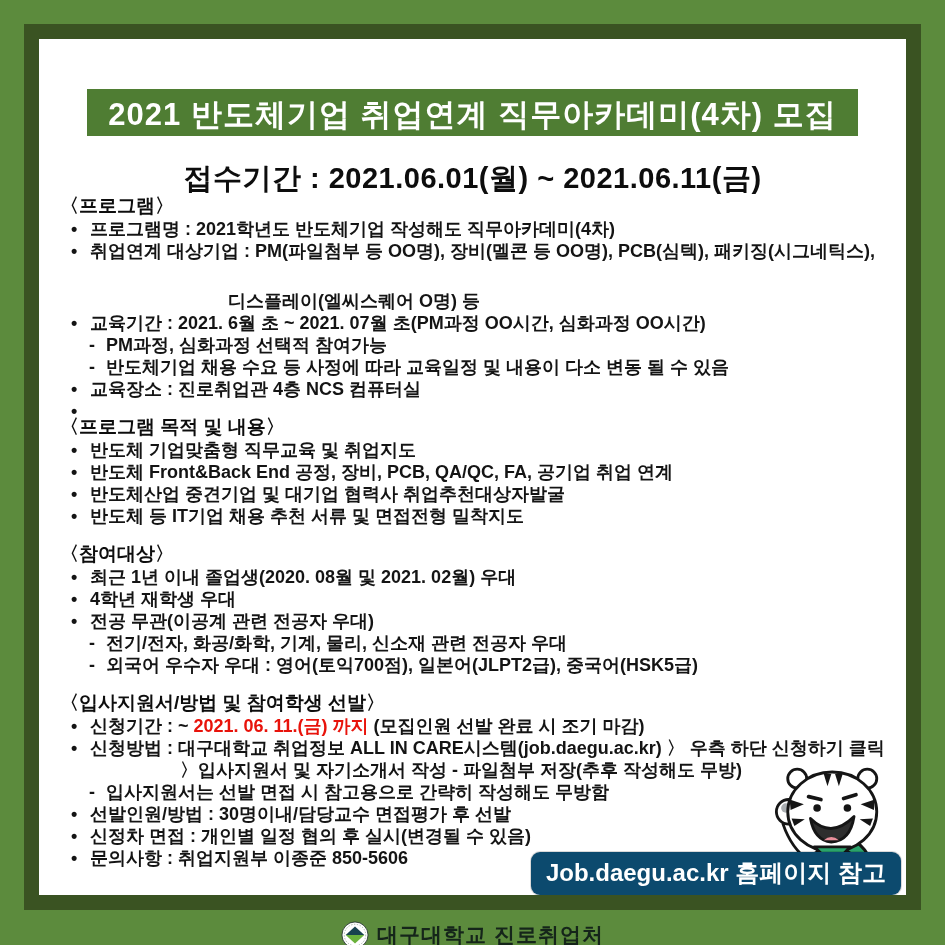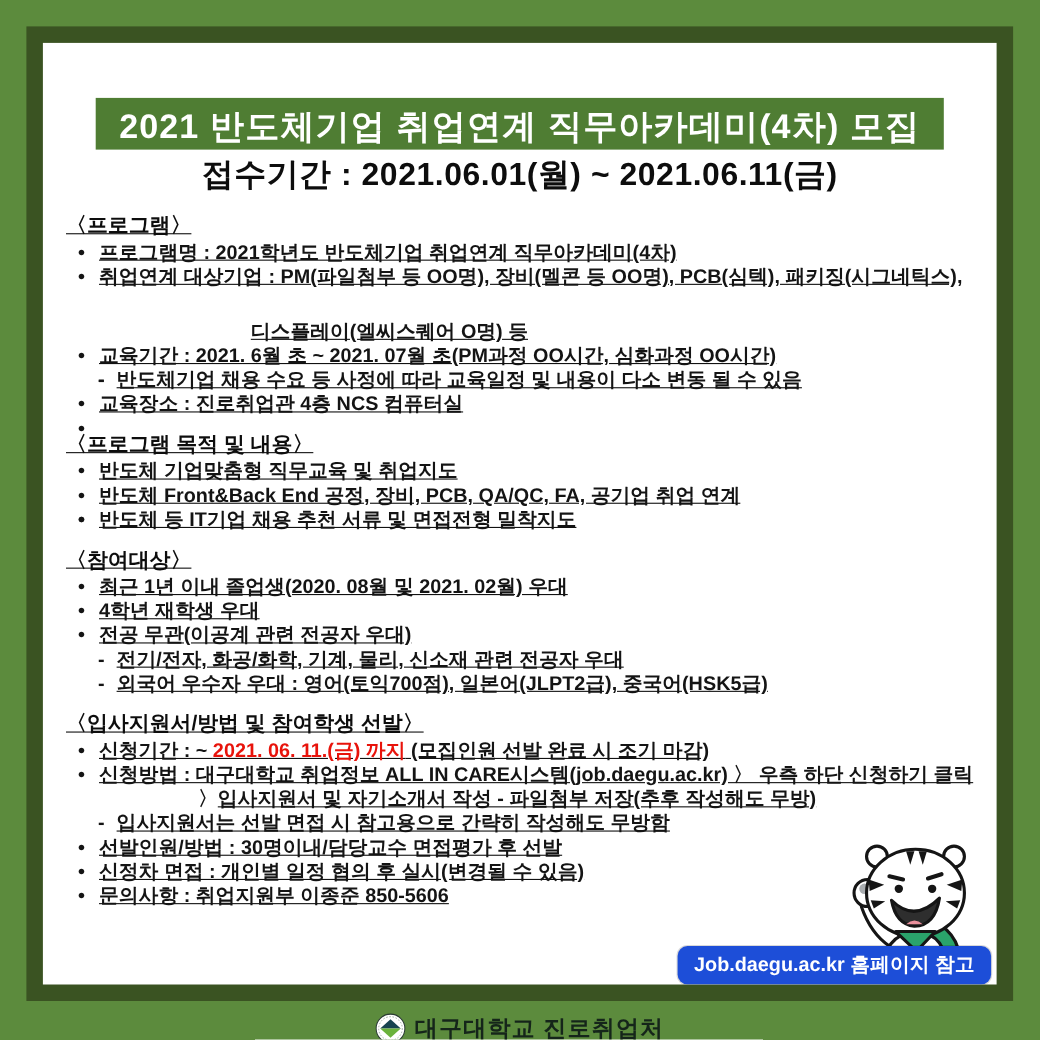--- a/index.html
+++ b/index.html
@@ -12,42 +12,42 @@
   .inner-frame{position:absolute;left:24px;right:24px;top:24px;bottom:35px;background:#3a5322;}
   .white{position:absolute;left:39px;right:39px;top:39px;bottom:50px;background:#ffffff;overflow:hidden;}
 
   .banner{
     position:absolute;left:48px;right:48px;top:50px;height:47px;
     background:#4f7d33;color:#ffffff;
     display:flex;align-items:flex-end;justify-content:center;
     font-size:31px;font-weight:800;letter-spacing:1px;white-space:nowrap;
   }
   .subtitle{
-    position:absolute;top:100px;left:0;right:0;text-align:center;
+    position:absolute;top:120px;left:0;right:0;text-align:center;
     font-size:29px;font-weight:800;color:#0d0d0d;letter-spacing:0.5px;white-space:nowrap;
   }
 
   .sections{position:absolute;top:154px;left:21px;right:8px;}
-  .sec{margin-top:14px;text-decoration:underline;}
+  .sec{margin-top:14px;}
   .sec:first-child{margin-top:0;}
   .sec-title{font-size:19px;line-height:25px;font-weight:800;color:#0d0d0d;white-space:nowrap;}
   .row{position:relative;font-size:18px;line-height:22px;font-weight:700;color:#141414;
        padding-left:30px;white-space:nowrap;}
   .row .mk{position:absolute;left:11px;top:0;}
   .row.ind1{padding-left:46px;}  .row.ind1 .mk{left:29px;}
   .row.ind2{padding-left:138px;} .row.ind2 .mk{left:120px;}
   .row.ind3{padding-left:168px;margin-top:28px;}
   .red{color:#e8130b;}
 
   .tiger{position:absolute;right:16px;bottom:8px;z-index:3;}
 
   .callout{
     position:absolute;right:5px;bottom:0;z-index:5;
-    background:#1d4ed8;color:#ffffff;border-radius:9px;
-    padding:5px 15px 6px;font-size:18px;font-weight:800;white-space:nowrap;
+    background:#0c4a6e;color:#ffffff;border-radius:9px;
+    padding:5px 15px 6px;font-size:24px;font-weight:800;white-space:nowrap;
     box-shadow:0 0 0 1px rgba(0,0,0,0.15);
   }
 
   .footer{
     position:absolute;left:0;right:0;bottom:0;height:21px;z-index:6;
     display:flex;align-items:center;justify-content:center;gap:8px;
   }
   .footer-label{font-size:21px;font-weight:800;color:#15251a;letter-spacing:1px;white-space:nowrap;}
 </style>
 </head>
@@ -58,34 +58,34 @@
 <div class="white">
   <div class="banner">
     <span>2021 반도체기업 취업연계 직무아카데미(4차) 모집</span>
   </div>
 
   <div class="subtitle">접수기간 : 2021.06.01(월) ~ 2021.06.11(금)</div>
 
   <div class="sections">
       <section class="sec">
         <div class="sec-title">〈프로그램〉</div>
-        <div class="row ind0"><span class="mk">•</span><span>프로그램명 : 2021학년도 반도체기업 취업연계 직무아카데미(4차)</span></div>
+        <div class="row ind0"><span class="mk">•</span><span>프로그램명 : 2021학년도 반도체기업 작성해도 직무아카데미(4차)</span></div>
         <div class="row ind0"><span class="mk">•</span><span>취업연계 대상기업 : PM(파일첨부 등 OO명), 장비(멜콘 등 OO명), PCB(심텍), 패키징(시그네틱스),</span></div>
         <div class="row ind3"><span>디스플레이(엘씨스퀘어 O명) 등</span></div>
         <div class="row ind0"><span class="mk">•</span><span>교육기간 : 2021. 6월 초 ~ 2021. 07월 초(PM과정 OO시간, 심화과정 OO시간)</span></div>
-        <div class="row ind1"><span class="mk">-</span></div>
+        <div class="row ind1"><span class="mk">-</span><span>PM과정, 심화과정 선택적 참여가능</span></div>
         <div class="row ind1"><span class="mk">-</span><span>반도체기업 채용 수요 등 사정에 따라 교육일정 및 내용이 다소 변동 될 수 있음</span></div>
         <div class="row ind0"><span class="mk">•</span><span>교육장소 : 진로취업관 4층 NCS 컴퓨터실</span></div>
         <div class="row ind0"><span class="mk">•</span></div>
       </section>
       <section class="sec">
         <div class="sec-title">〈프로그램 목적 및 내용〉</div>
         <div class="row ind0"><span class="mk">•</span><span>반도체 기업맞춤형 직무교육 및 취업지도</span></div>
         <div class="row ind0"><span class="mk">•</span><span>반도체 Front&amp;Back End 공정, 장비, PCB, QA/QC, FA, 공기업 취업 연계</span></div>
-        <div class="row ind0"><span class="mk">•</span></div>
+        <div class="row ind0"><span class="mk">•</span><span>반도체산업 중견기업 및 대기업 협력사 취업추천대상자발굴</span></div>
         <div class="row ind0"><span class="mk">•</span><span>반도체 등 IT기업 채용 추천 서류 및 면접전형 밀착지도</span></div>
       </section>
       <section class="sec">
         <div class="sec-title">〈참여대상〉</div>
         <div class="row ind0"><span class="mk">•</span><span>최근 1년 이내 졸업생(2020. 08월 및 2021. 02월) 우대</span></div>
         <div class="row ind0"><span class="mk">•</span><span>4학년 재학생 우대</span></div>
         <div class="row ind0"><span class="mk">•</span><span>전공 무관(이공계 관련 전공자 우대)</span></div>
         <div class="row ind1"><span class="mk">-</span><span>전기/전자, 화공/화학, 기계, 물리, 신소재 관련 전공자 우대</span></div>
         <div class="row ind1"><span class="mk">-</span><span>외국어 우수자 우대 : 영어(토익700점), 일본어(JLPT2급), 중국어(HSK5급)</span></div>
       </section>

